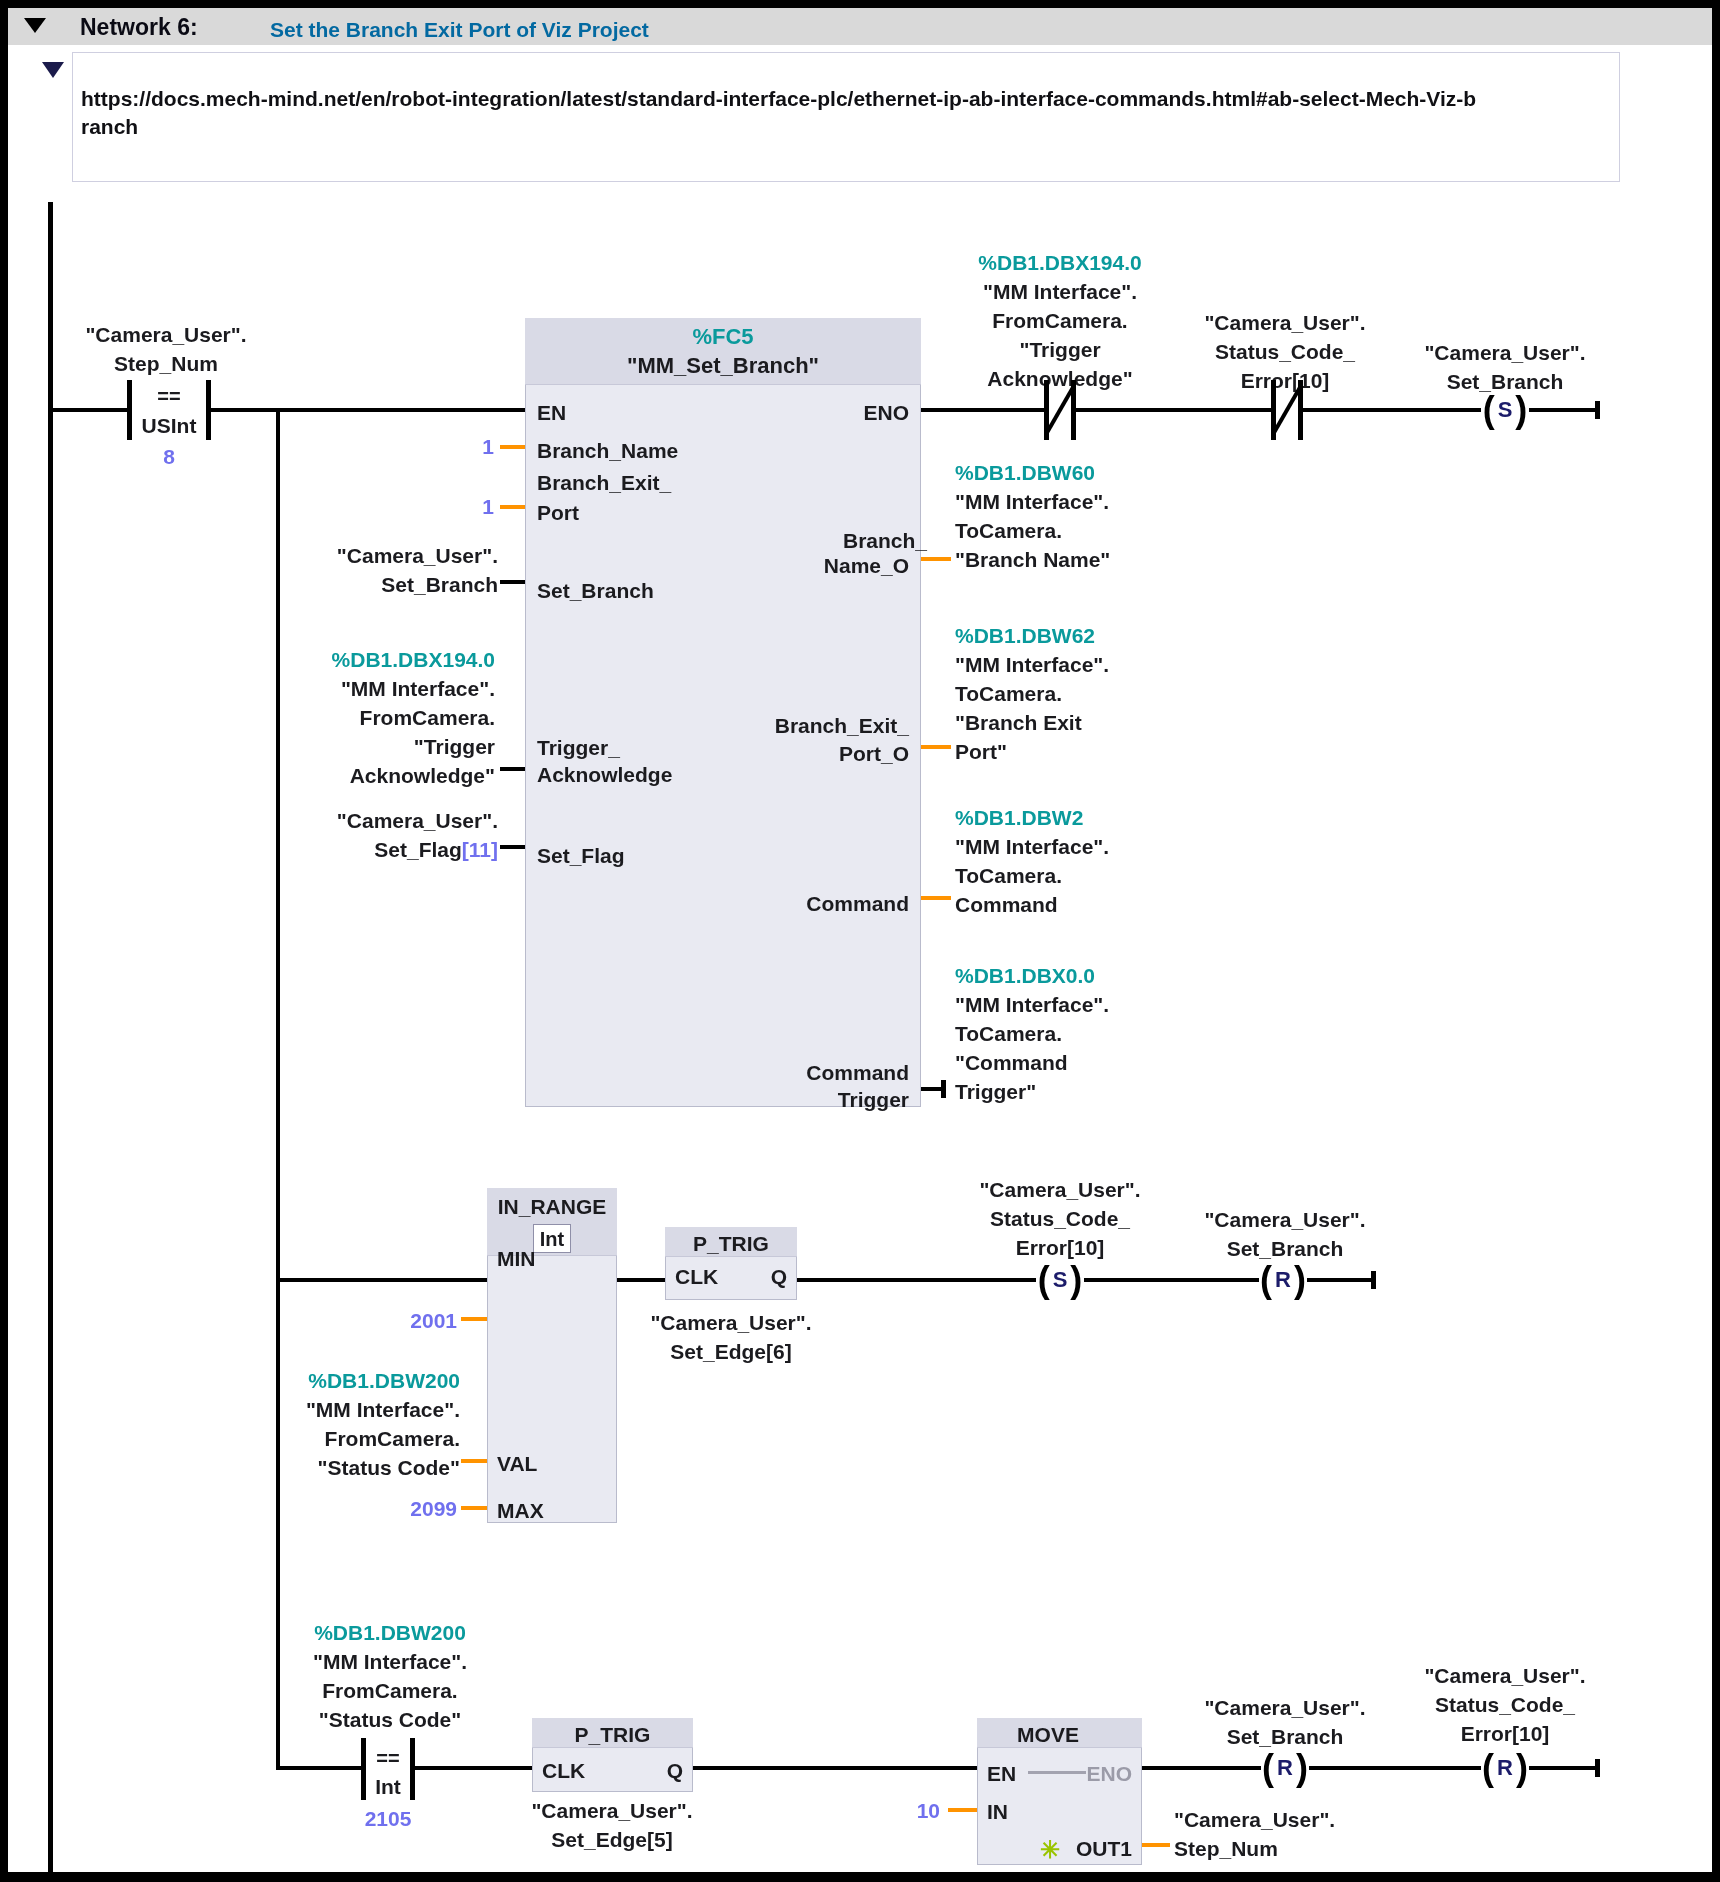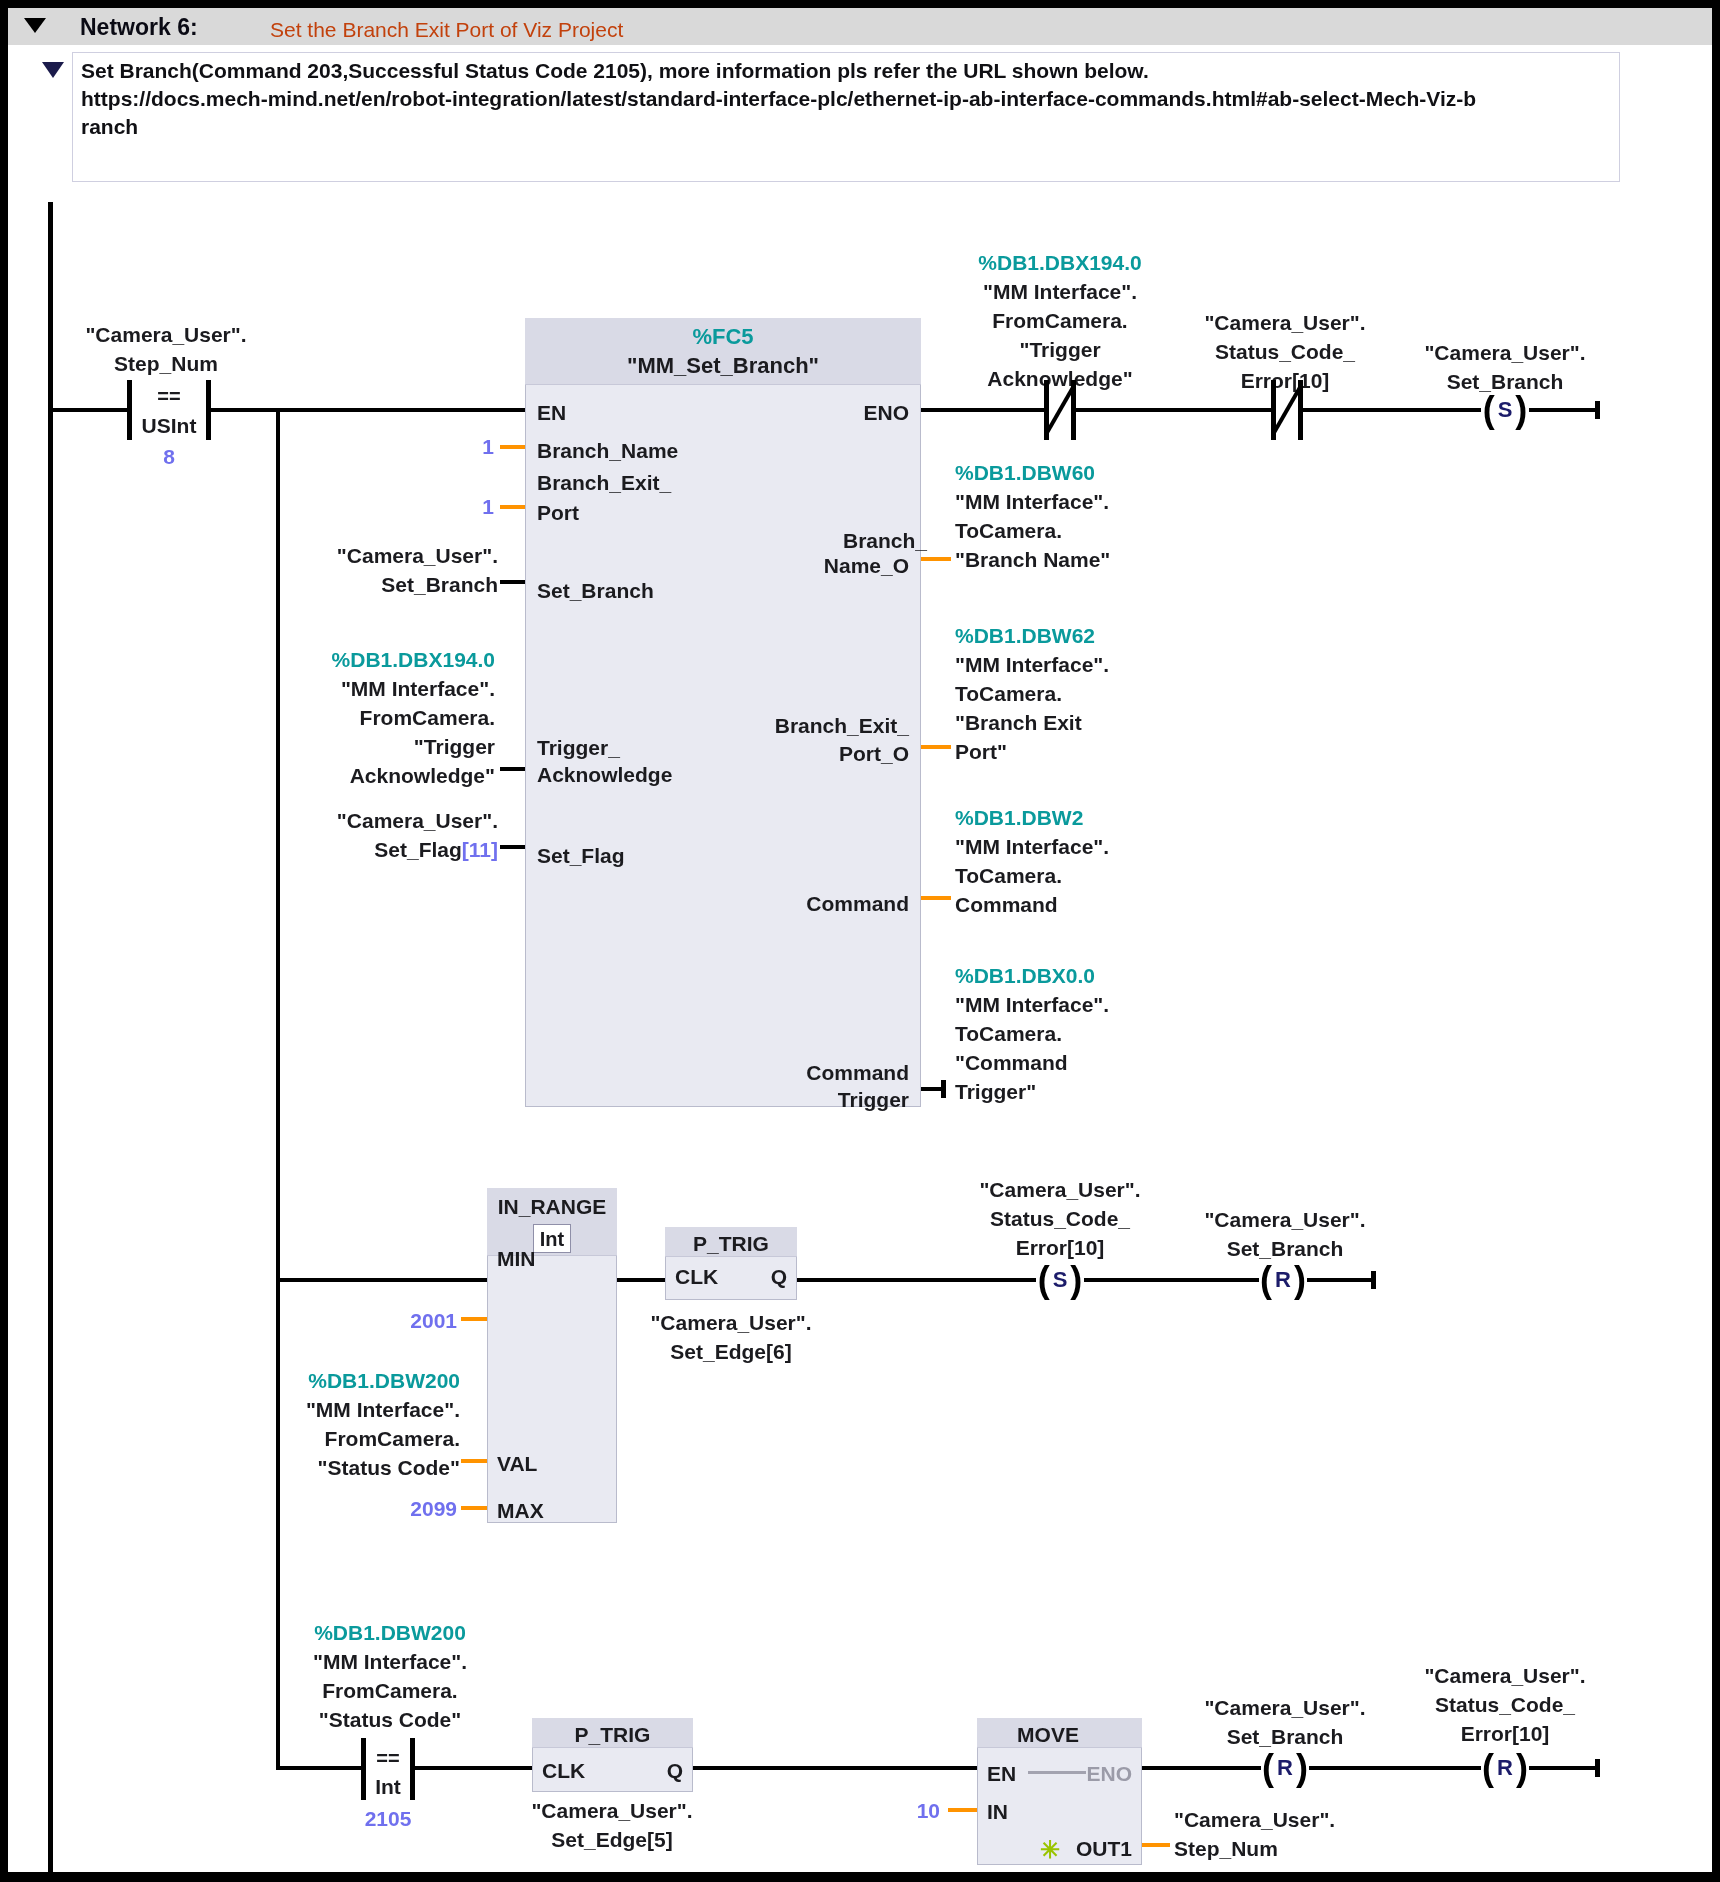--- a/index.html
+++ b/index.html
@@ -46,26 +46,25 @@
 <div id="stage">
 
   <div class="frame" style="left:0;top:0;width:1720px;height:8px;"></div>
   <div class="frame" style="left:0;top:0;width:8px;height:1882px;"></div>
   <div class="frame" style="left:1712px;top:0;width:8px;height:1882px;"></div>
   <div class="frame" style="left:0;top:1872px;width:1720px;height:10px;"></div>
 
   <div id="netbar">
     <div class="tri" style="left:16px;top:10px;border-top:15px solid #000;"></div>
     <div class="t" style="left:72px;top:5px;font-size:23px;color:#0a0a14;">Network 6:</div>
-    <div class="t" style="left:262px;top:7px;font-size:21px;font-weight:400;color:#c2410c;">Set the Branch Exit Port of Viz Project</div>
+    <div class="t" style="left:262px;top:7px;font-size:21px;font-weight:700;color:#0369a1;">Set the Branch Exit Port of Viz Project</div>
   </div>
 
   <div class="tri" style="left:42px;top:62px;border-top:16px solid #1b1b4b;"></div>
   <div id="cbox">
-    <div class="cmt" style="top:4px;">Set Branch(Command 203,Successful Status Code 2105), more information pls refer the URL shown below.</div>
     <div class="cmt" id="cmt-url" style="top:32px;">https://docs.mech-mind.net/en/robot-integration/latest/standard-interface-plc/ethernet-ip-ab-interface-commands.html#ab-select-Mech-Viz-branch</div>
   </div>
 
   <div class="wv" style="left:48px;top:202px;height:1670px;width:5px;"></div>
 
   <div class="wv" style="left:276px;top:408px;height:1362px;"></div>
 
   <div class="t ctr lbl" style="left:56px;top:320px;width:220px;">
     <div>"Camera_User".</div>
     <div>Step_Num</div>

